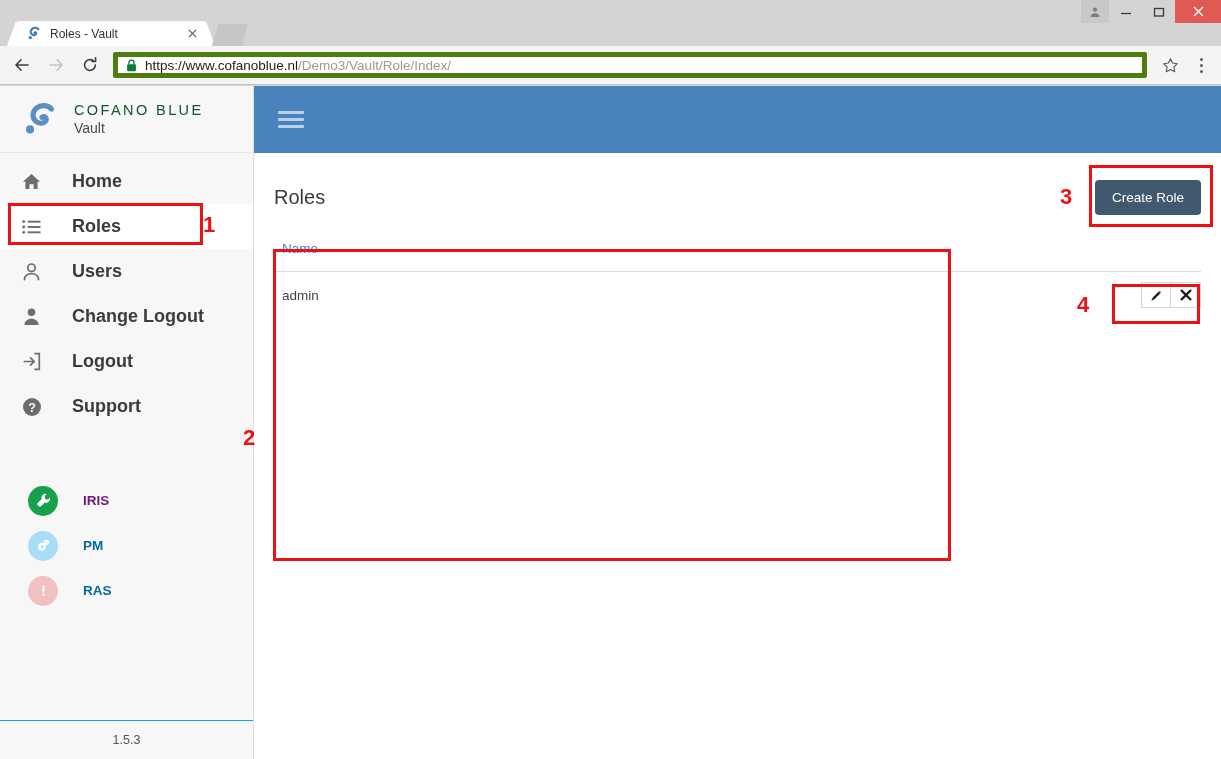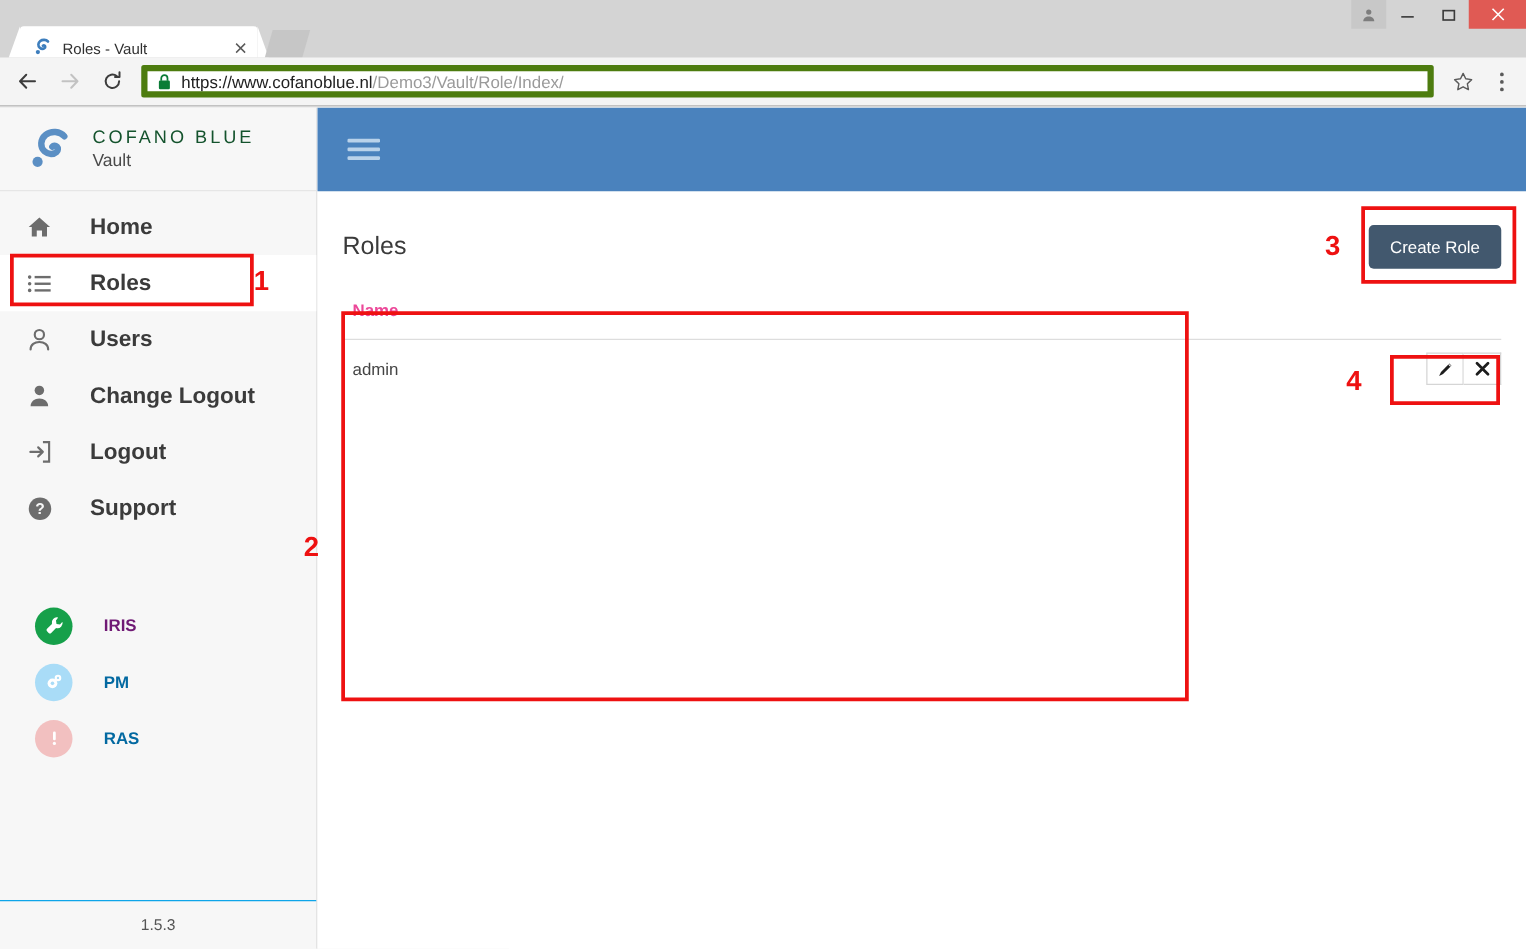--- a/index.html
+++ b/index.html
@@ -63,21 +63,21 @@
   
   .tab {
     position: absolute;
     left: 16px; top: 21px;
     width: 190px;
     height: 25px;
     background: #ffffff;
     border-top-left-radius: 3px;
     border-top-right-radius: 3px;
     display: flex;
-    align-items: flex-end;
+    align-items: center;
     padding: 0 6px 0 10px;
     box-sizing: border-box;
   }
   .tab::before {
     content: "";
     position: absolute;
     left: -9px; bottom: 0;
     width: 0; height: 0;
     border-bottom: 25px solid #ffffff;
     border-left: 9px solid transparent;
@@ -347,22 +347,22 @@
 
   .table { width: 100%; }
   .table-head {
     height: 30px;
     display: flex;
     align-items: flex-start;
     border-bottom: 1px solid #dddddd;
   }
   .th {
     font-size: 13.5px;
-    font-weight: bold;
-    color: #ec4899;
+    font-weight: normal;
+    color: #3b82f6;
     padding-left: 8px;
   }
   .table-row {
     height: 46px;
     display: flex;
     align-items: center;
     justify-content: space-between;
   }
   .td {
     font-size: 13.5px;

